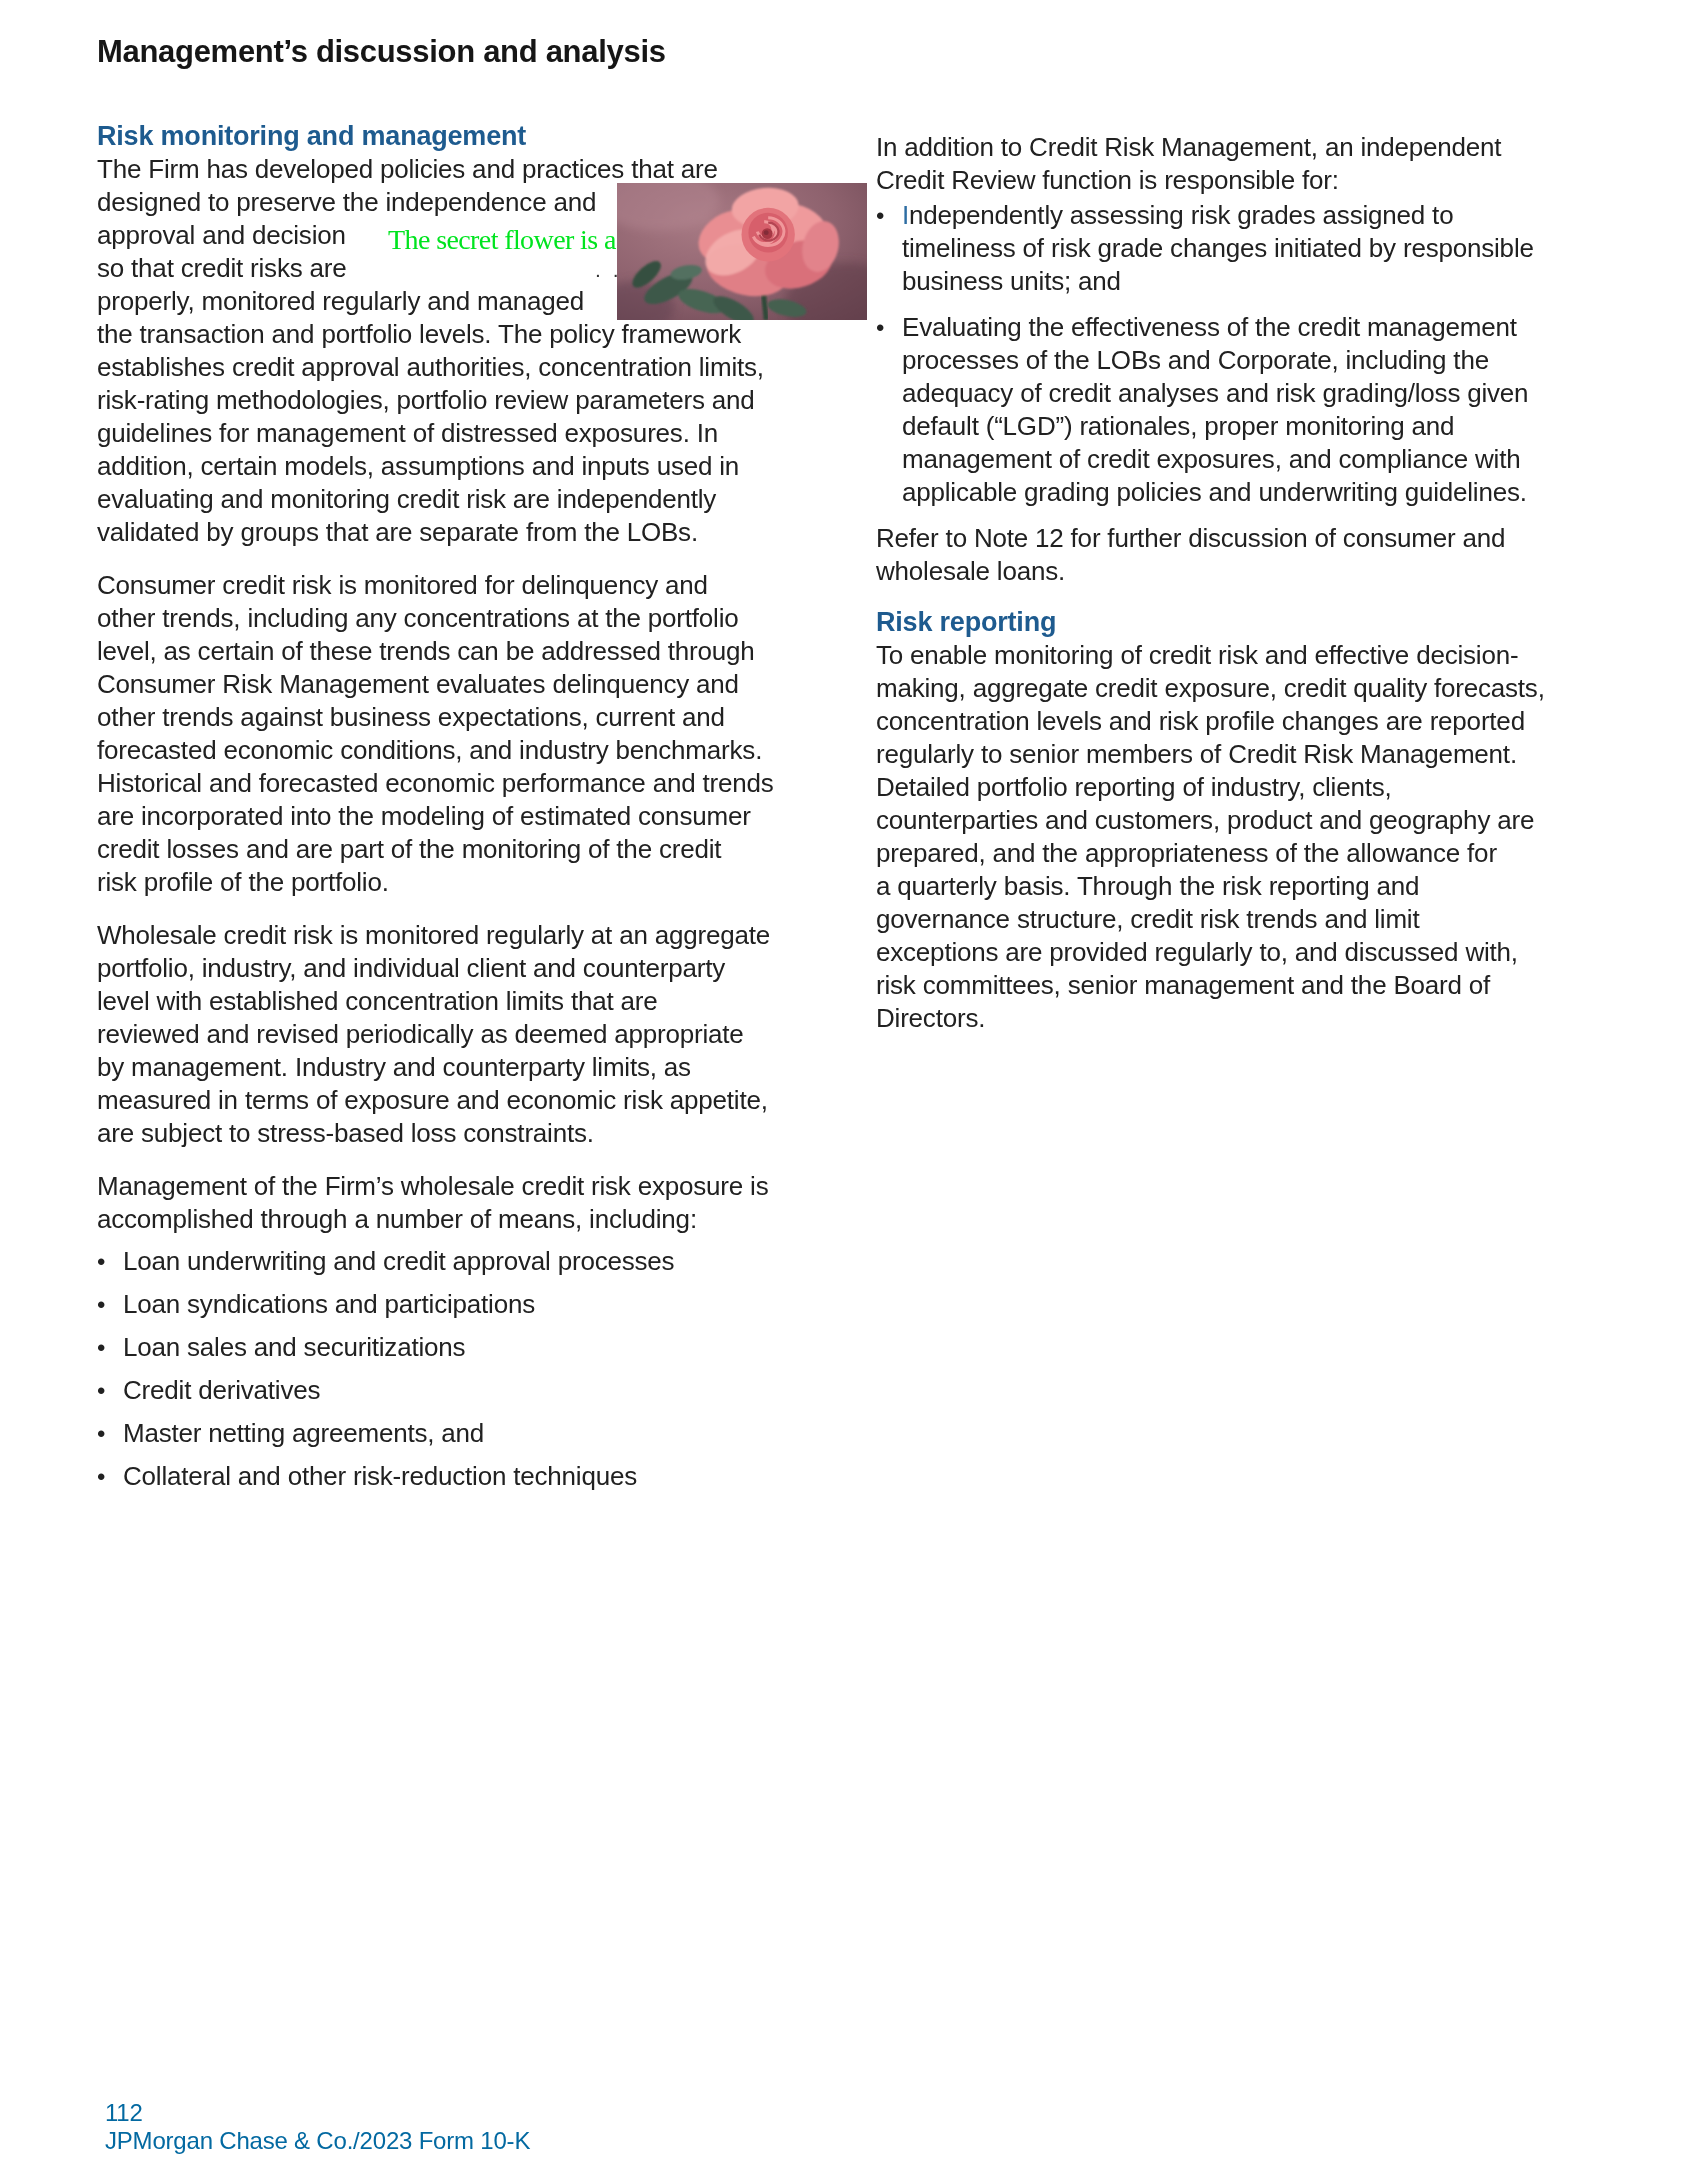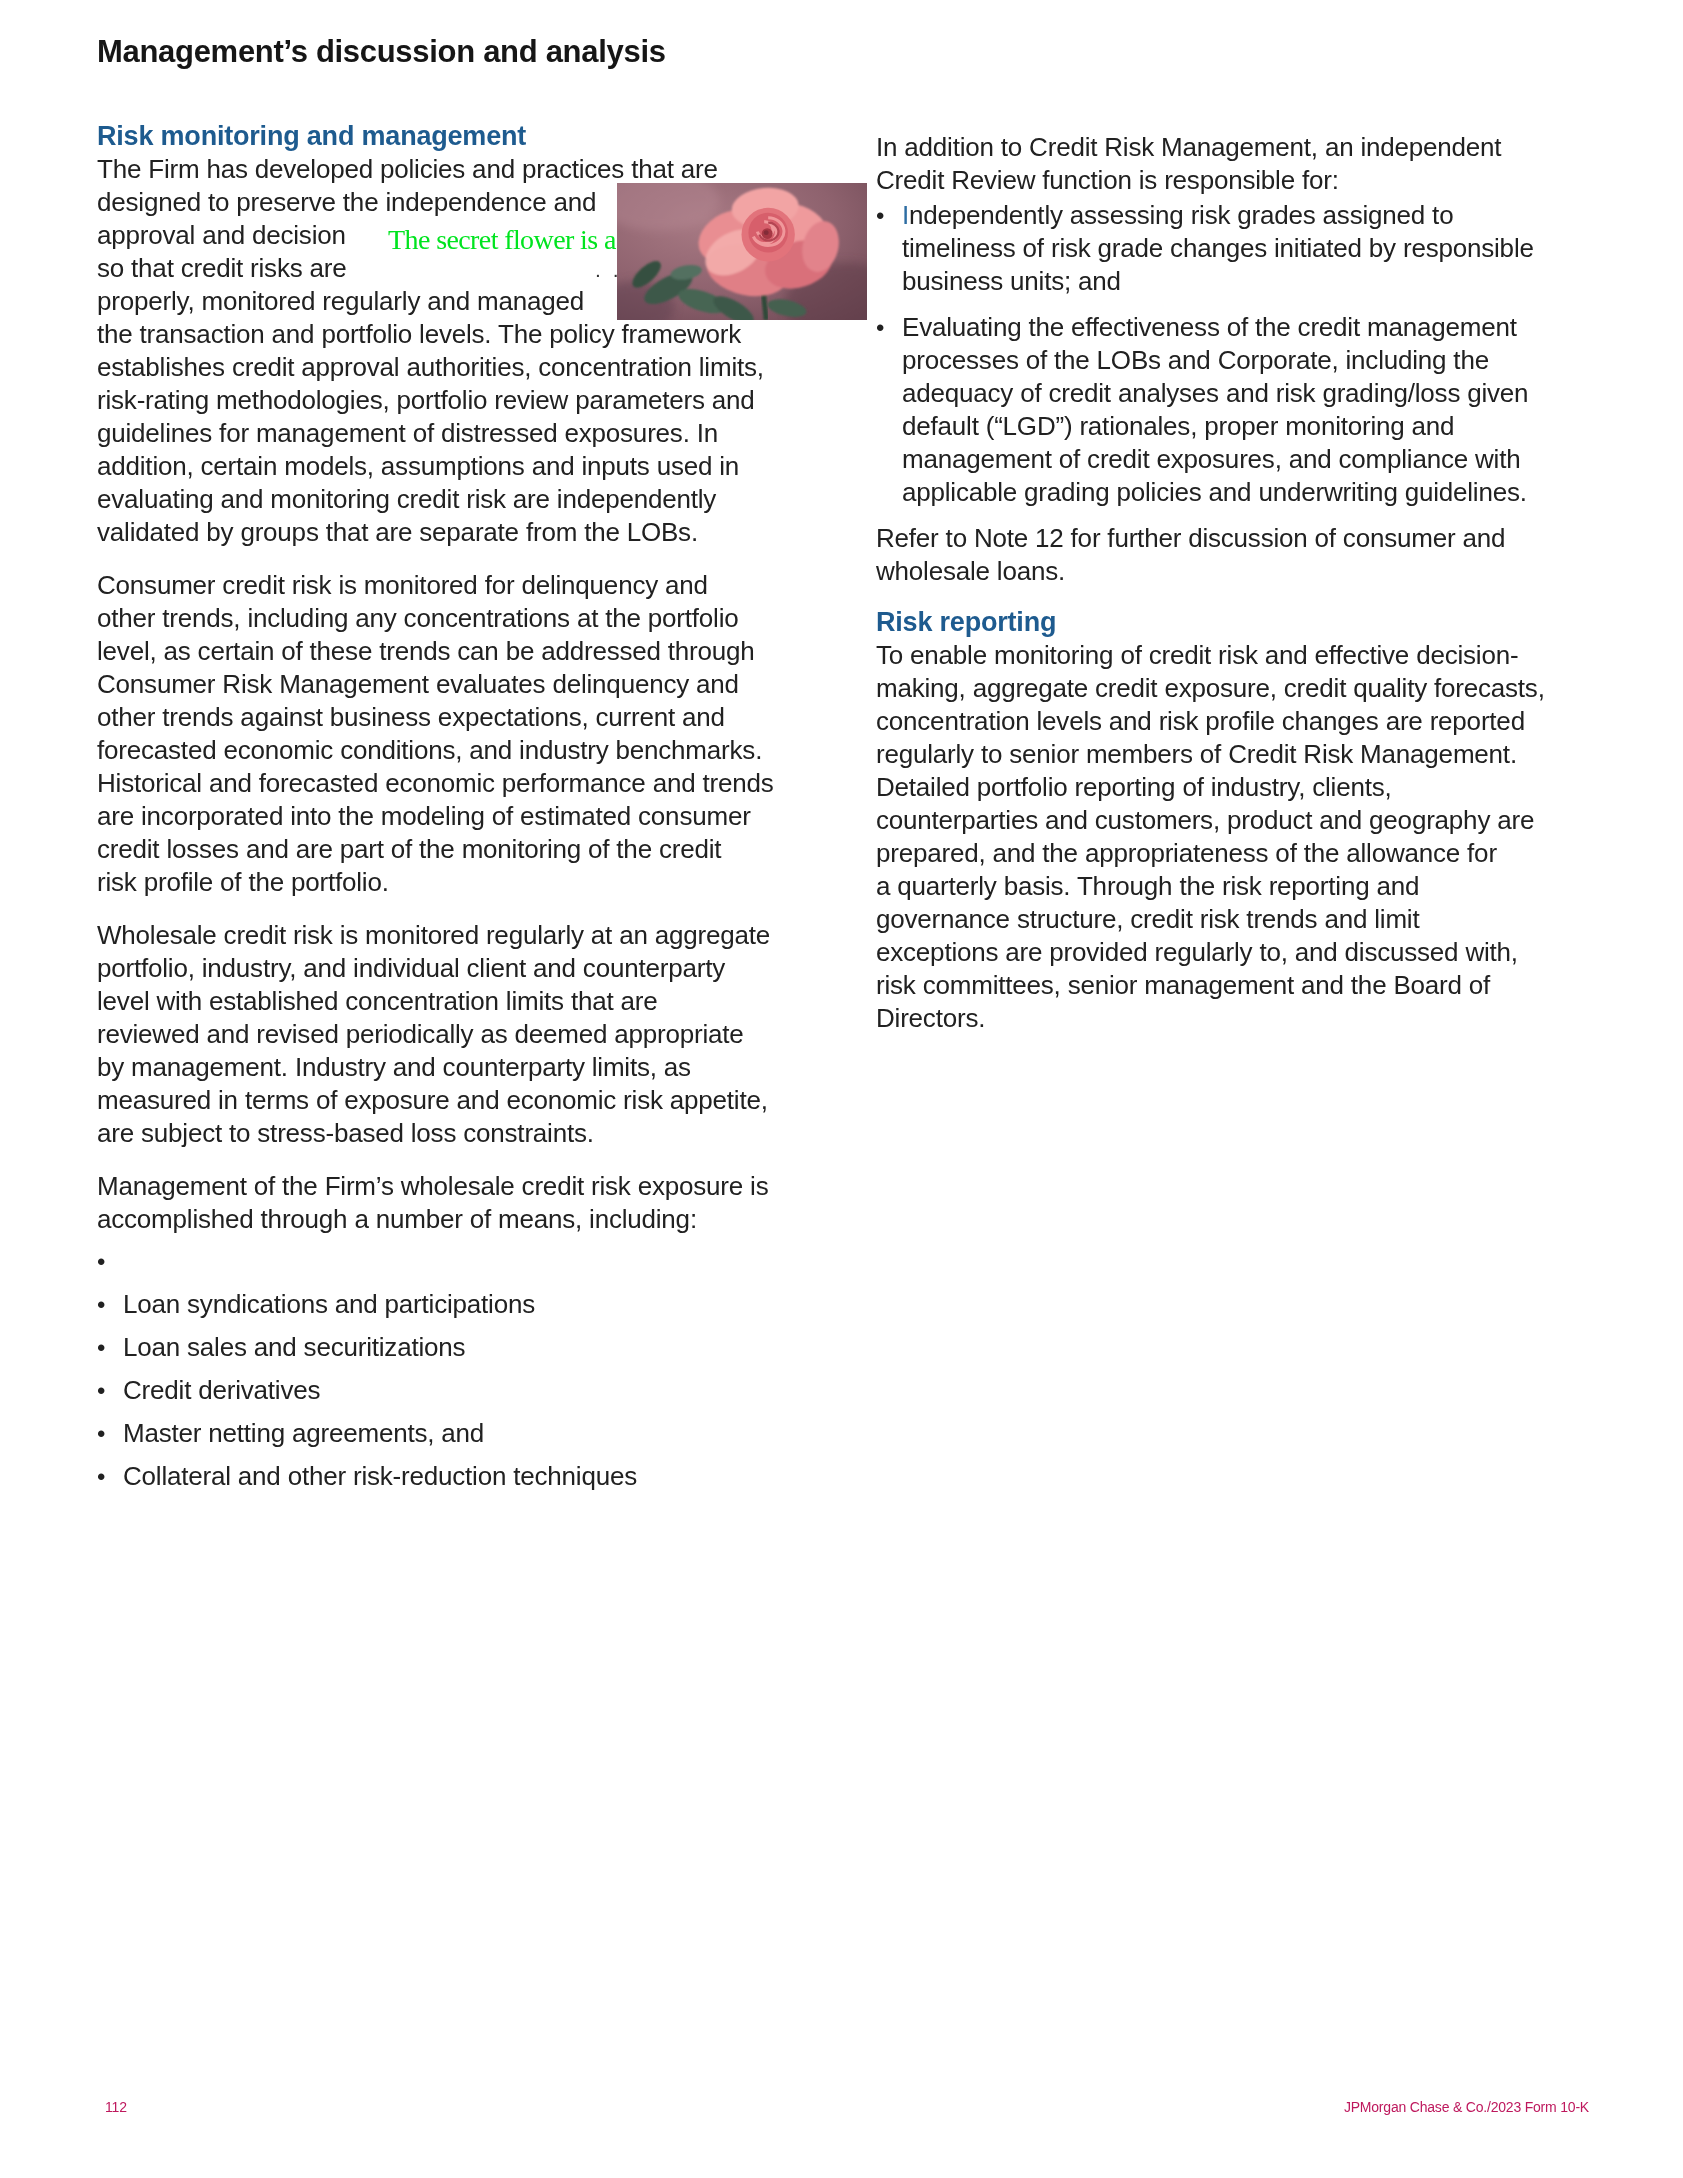--- a/index.html
+++ b/index.html
@@ -41,21 +41,21 @@
     position:absolute; left:595px; top:258px; z-index:2;
     font-size:21px; color:#333; letter-spacing:3px; white-space:nowrap;
   }
   .rose-box {
     position:absolute; left:617px; top:183px; width:250px; height:137px; z-index:3;
   }
   .rose-box svg { display:block; width:100%; height:100%; }
   .footer {
     position:absolute; left:105px; right:94px; top:2099px;
     display:flex; justify-content:space-between;
-    font-size:14px; color:#be185d; letter-spacing:-0.2px;
+    font-size:24px; color:#0369a1; letter-spacing:-0.2px;flex-direction:column;
   }
 </style>
 </head>
 <body>
 
 <div class="page">
 
   <h1 class="page-title">Management’s discussion and analysis</h1>
 
   <div class="col col-left">
@@ -95,20 +95,21 @@
         <div class="line">measured in terms of exposure and economic risk appetite,</div>
         <div class="line">are subject to stress-based loss constraints.</div>
       </div>
     <div class="para mb9">
         <div class="line">Management of the Firm’s wholesale credit risk exposure is</div>
         <div class="line">accomplished through a number of means, including:</div>
       </div>
     <div class="left-bullets">
         <div class="bullet-row">
           <span class="bullet-glyph">•</span>
+          <div class="bullet-text line">Loan underwriting and credit approval processes</div>
         </div>
         <div class="bullet-row">
           <span class="bullet-glyph">•</span>
           <div class="bullet-text line">Loan syndications and participations</div>
         </div>
         <div class="bullet-row">
           <span class="bullet-glyph">•</span>
           <div class="bullet-text line">Loan sales and securitizations</div>
         </div>
         <div class="bullet-row">

